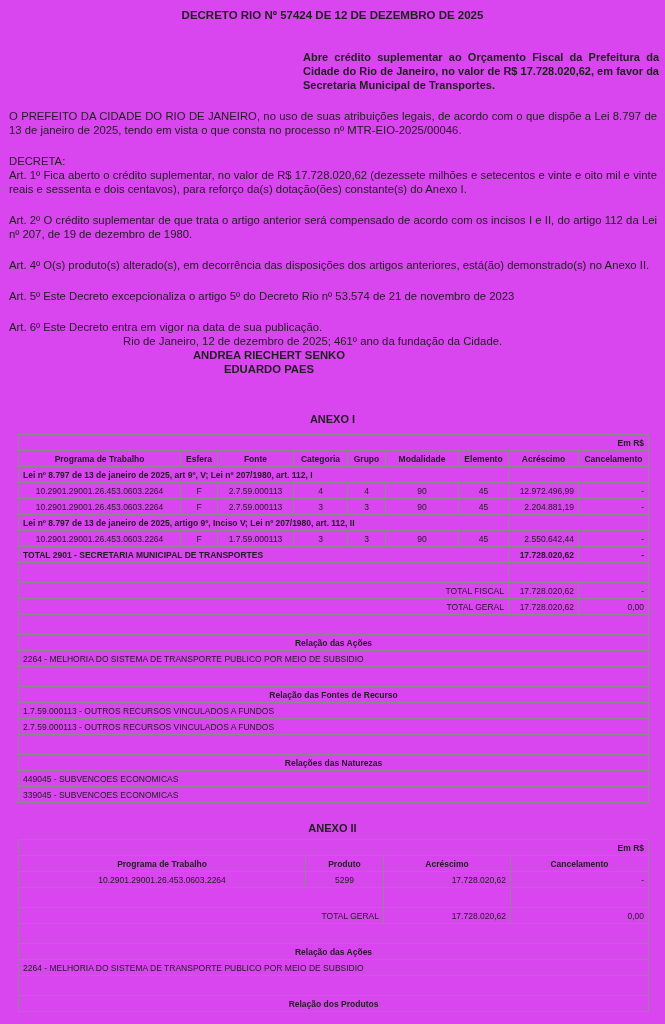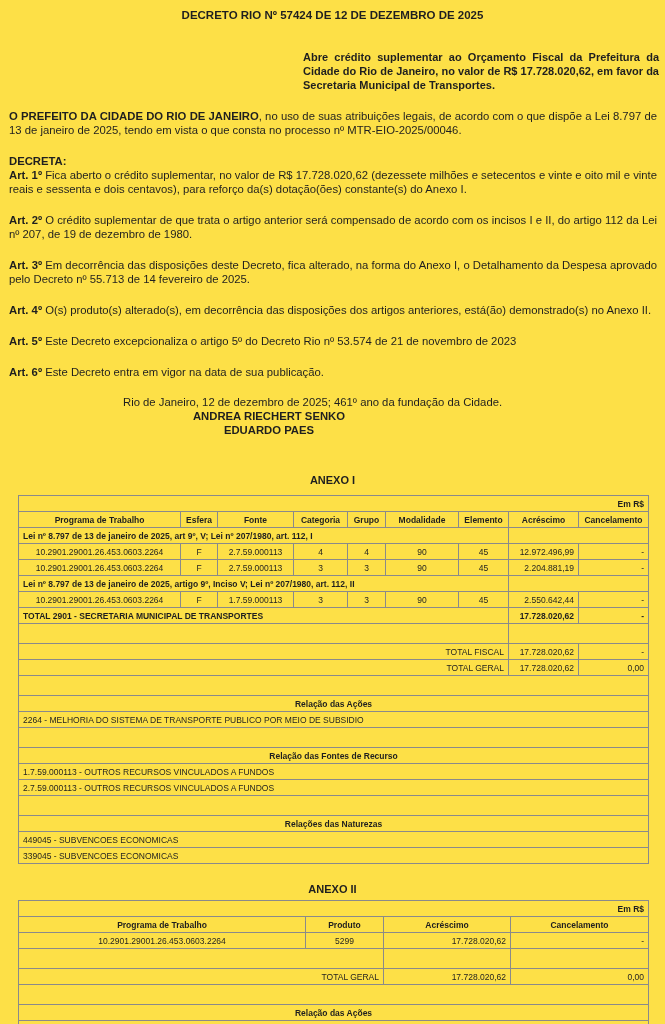--- a/index.html
+++ b/index.html
@@ -1,19 +1,19 @@
 <!DOCTYPE html>
 <html><head>
 <meta charset="utf-8">
 <style>
   html,body{margin:0;padding:0;background:#ffffff;}
   .page{
     position:relative;
     width:665px;height:1024px;
-    background:#fde047;
+    background:#d946ef;
     color:#1f1f1f;
     font-family:"Liberation Sans",sans-serif;
     overflow:hidden;
   }
   .doc-title{
     padding-top:8px;
     text-align:center;
     font-weight:bold;
     font-size:11.5px;
     line-height:14px;
@@ -25,22 +25,22 @@
     line-height:14px;
     text-align:justify;
   }
   .bodytext{
     margin:17px 8px 0 9px;
     font-size:11.3px;
     line-height:14px;
     text-align:justify;
   }
   .para{margin:0 0 17px 0;}
-  .para b{font-weight:bold;}
-  .no-bottom{margin-bottom:16px;}
+  .para b{font-weight:normal;}
+  .no-bottom{margin-bottom:0;}
   .dateline{margin:0 0 0 114px;}
   .sigs{
     width:520px;
     text-align:center;
     font-weight:bold;
   }
   .anexo-title{
     text-align:center;
     font-weight:bold;
     font-size:11px;
@@ -81,21 +81,20 @@
   <div class="ementa">Abre crédito suplementar ao Orçamento Fiscal da Prefeitura da Cidade do Rio de Janeiro, no valor de R$ 17.728.020,62, em favor da Secretaria Municipal de Transportes.</div>
 
   <div class="bodytext">
     <p class="para"><b>O PREFEITO DA CIDADE DO RIO DE JANEIRO</b><span>, no uso de suas atribuições legais, de acordo com o que dispõe a Lei 8.797 de 13 de janeiro de 2025, tendo em vista o que consta no processo nº MTR-EIO-2025/00046.</span></p>
 
     <p class="para"><b>DECRETA:</b><br>
       <b>Art. 1º</b><span> Fica aberto o crédito suplementar, no valor de R$ 17.728.020,62 (dezessete milhões e setecentos e vinte e oito mil e vinte reais e sessenta e dois centavos), para reforço da(s) dotação(ões) constante(s) do Anexo I.</span></p>
 
     <p class="para"><b>Art. 2º</b><span> O crédito suplementar de que trata o artigo anterior será compensado de acordo com os incisos I e II, do artigo 112 da Lei nº 207, de 19 de dezembro de 1980.</span></p>
 
-    <p class="para"><b>Art. 3º</b><span> Em decorrência das disposições deste Decreto, fica alterado, na forma do Anexo I, o Detalhamento da Despesa aprovado pelo Decreto nº 55.713 de 14 fevereiro de 2025.</span></p>
 
     <p class="para"><b>Art. 4º</b><span> O(s) produto(s) alterado(s), em decorrência das disposições dos artigos anteriores, está(ão) demonstrado(s) no Anexo II.</span></p>
 
     <p class="para"><b>Art. 5º</b><span> Este Decreto excepcionaliza o artigo 5º do Decreto Rio nº 53.574 de 21 de novembro de 2023</span></p>
 
     <p class="para no-bottom"><b>Art. 6º</b><span> Este Decreto entra em vigor na data de sua publicação.</span></p>
 
     <div class="dateline">Rio de Janeiro, 12 de dezembro de 2025; 461º ano da fundação da Cidade.</div>
 
     <div class="sigs">

